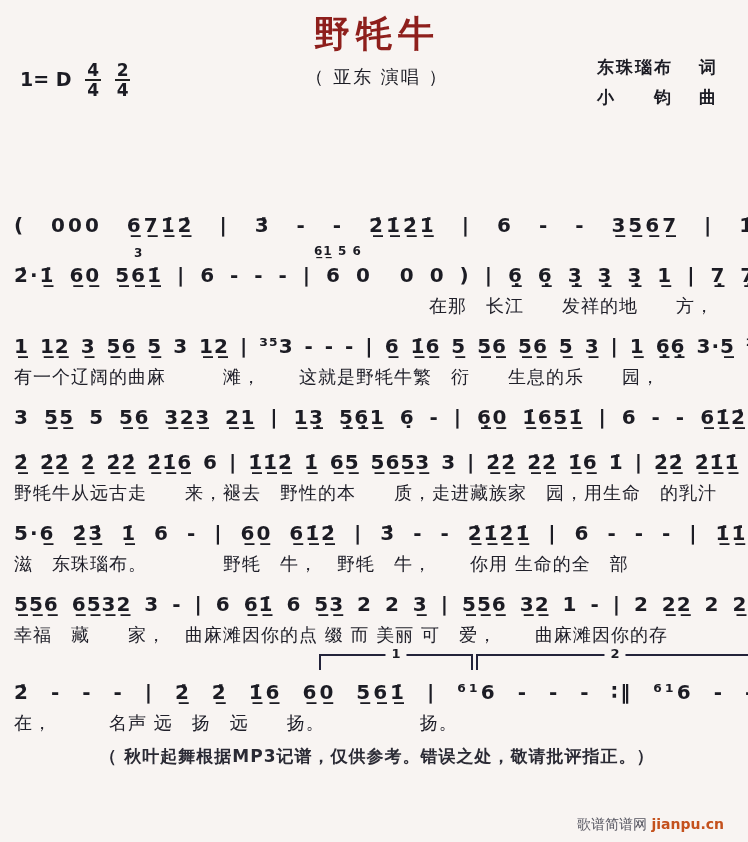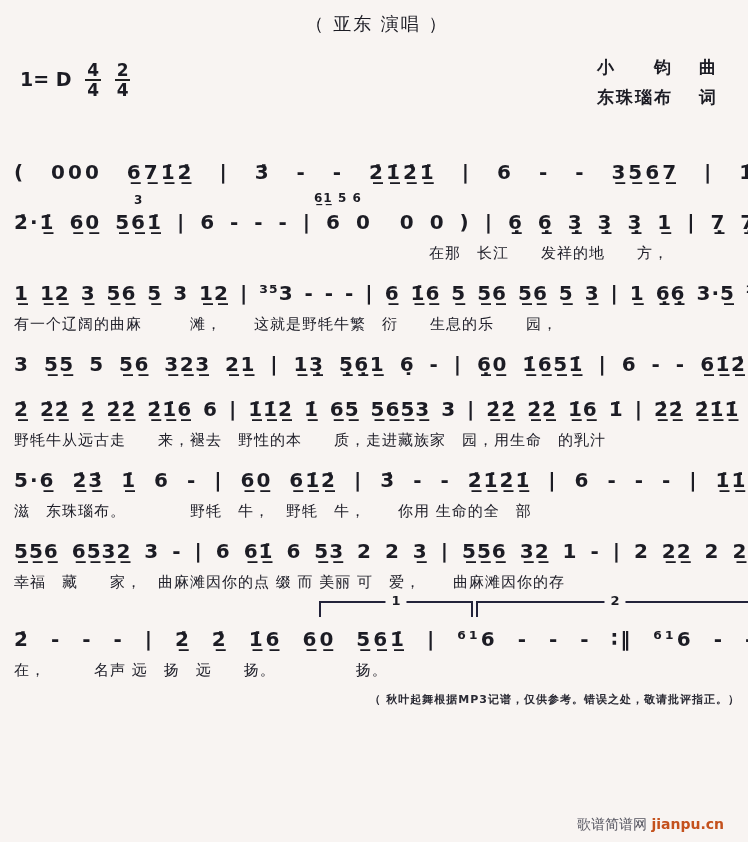--- a/index.html
+++ b/index.html
@@ -49,21 +49,21 @@
   .system{position:relative;margin-bottom:9px;}
   .notes{
     font-family:"DejaVu Sans", sans-serif;
     font-weight:bold;
     font-size:20px;
     line-height:36px;
     white-space:pre;
     letter-spacing:2px;
   }
   .lyrics{
-    font-size:15px;
+    font-size:18px;
     line-height:26px;
     white-space:pre;
     letter-spacing:1px;
     color:#20202a;
   }
   .sys1 .notes{word-spacing:15px;letter-spacing:3px;}
   .sys2 .notes{word-spacing:5px;}
   .sys3 .notes{word-spacing:3px;letter-spacing:1px;}
   .sys4 .notes{word-spacing:6px;letter-spacing:1.5px;}
   .sys5 .notes{word-spacing:3px;letter-spacing:1px;}
@@ -93,45 +93,46 @@
   .volta .label{
     position:absolute;left:50%;top:-10px;
     transform:translateX(-50%);
     background:#f8f4f2;
     padding:0 6px;
     font-size:13px;font-weight:bold;
   }
 
   
   .footnote{
-    text-align:right;
-    font-size:11px;font-weight:bold;
+    text-align:center;
+    font-size:17px;font-weight:bold;
     margin-top:2px;letter-spacing:1px;
     color:#2a2a34;
   }
   .watermark{
     position:absolute;right:24px;bottom:8px;
     font-size:14px;
   }
   .watermark .site{color:#555560;}
   .watermark .domain{font-weight:bold;}
 </style>
 </head>
 <body>
 
 <div class="sheet">
 
+  <div class="title" style="color:#8e1f1c;">野牦牛</div>
   <div class="subtitle">（ 亚东 演唱 ）</div>
 
   <div class="credits">
     <div>
+      <span>东珠瑙布</span><span class="role">词</span>
+    </div>
+    <div>
       <span>小　　钧</span><span class="role">曲</span>
-    </div>
-    <div>
-      <span>东珠瑙布</span><span class="role">词</span>
     </div>
   </div>
 
   <div class="keyline">
     <span>1= D</span>
     <span class="frac">
       <span class="num">4</span>
       <span class="den">4</span>
     </span>
     <span class="frac">

